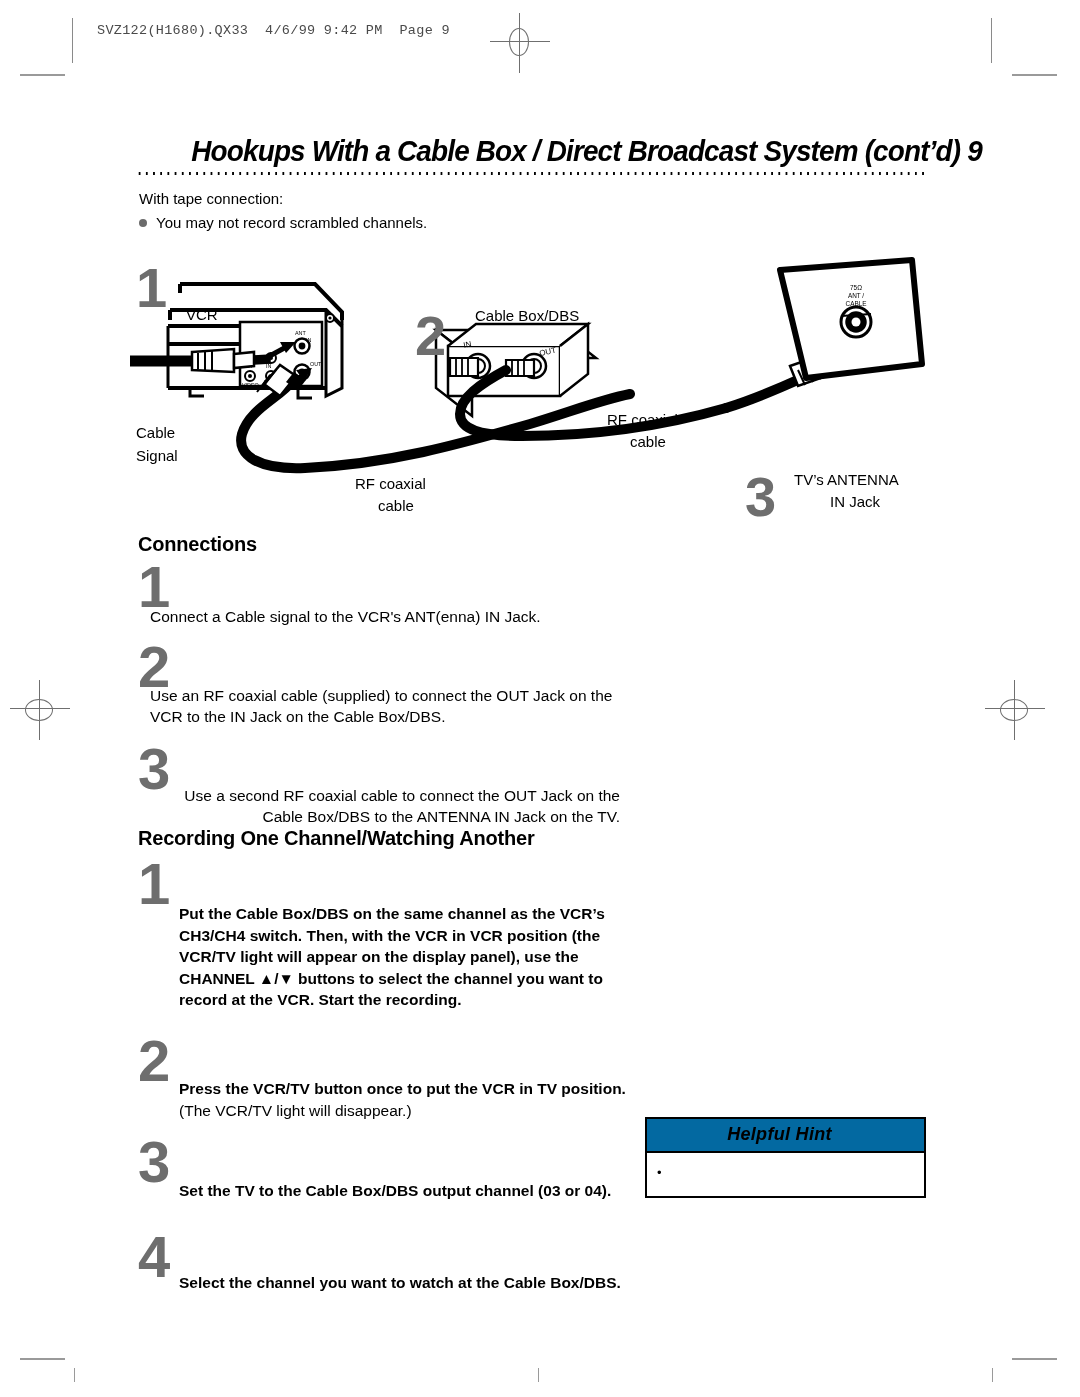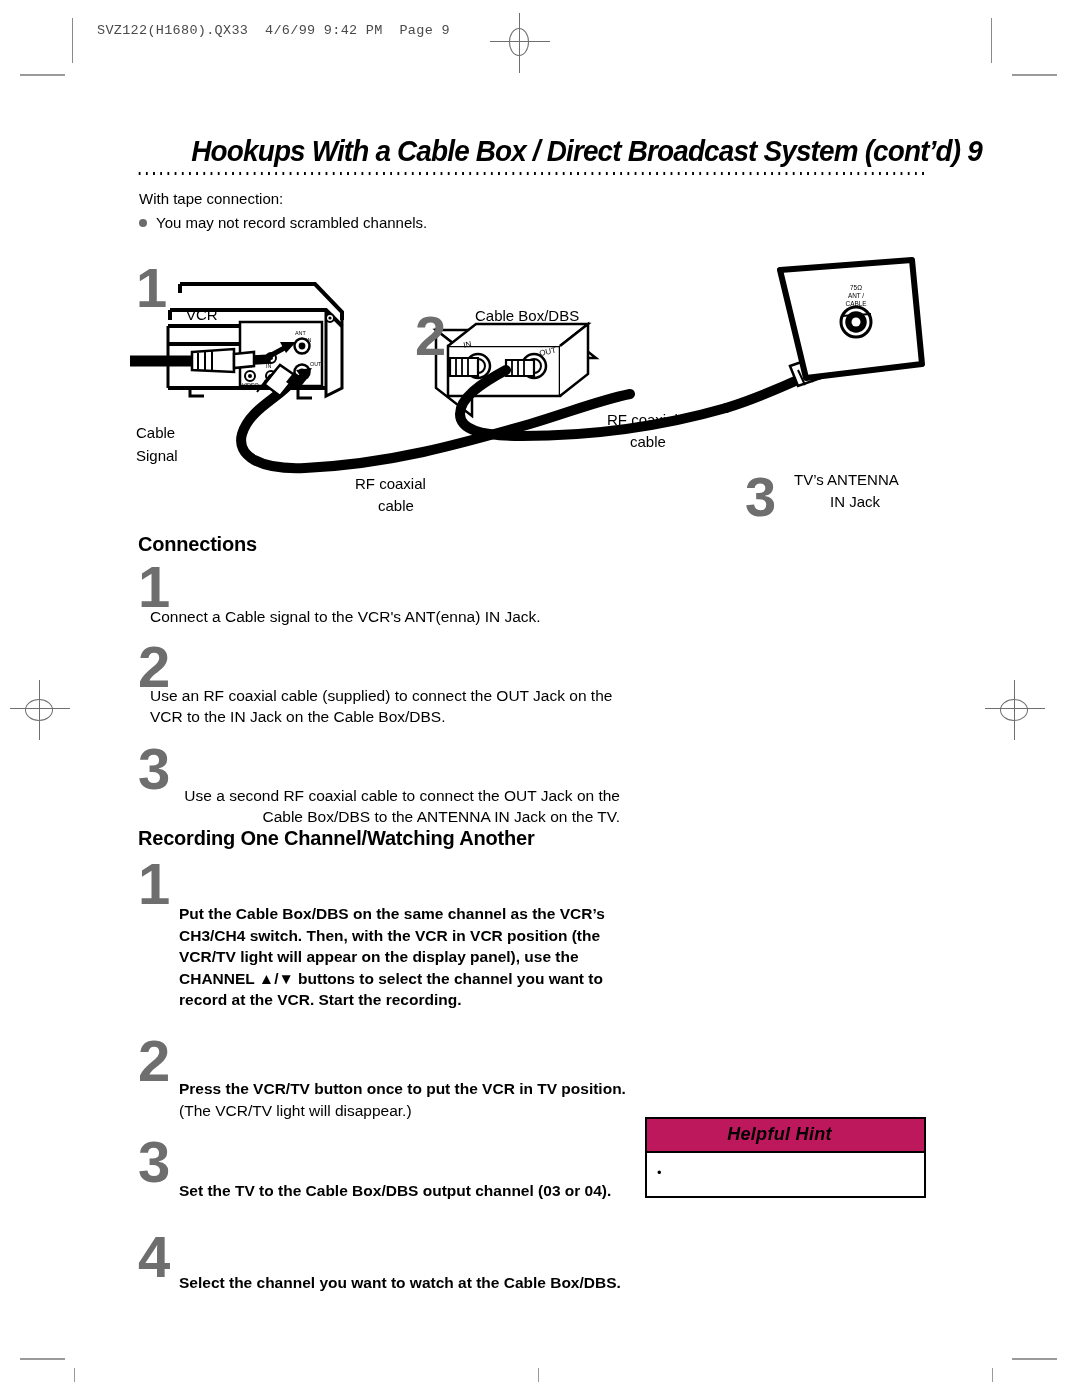--- a/index.html
+++ b/index.html
@@ -208,21 +208,21 @@
   .hint {
     position: absolute;
     left: 645px;
     top: 1117px;
     width: 281px;
     border: 2.5px solid #000;
     box-sizing: border-box;
     background: #fff;
   }
   .hint-title {
-    background: #be185d;
+    background: #0369a1;
     border-bottom: 2.5px solid #000;
     text-align: center;
     font-size: 18px;
     font-weight: bold;
     font-style: italic;
     padding: 5px 12px 6px 0;
     letter-spacing: 0.3px;
   }
   .hint-body {
     display: flex;

